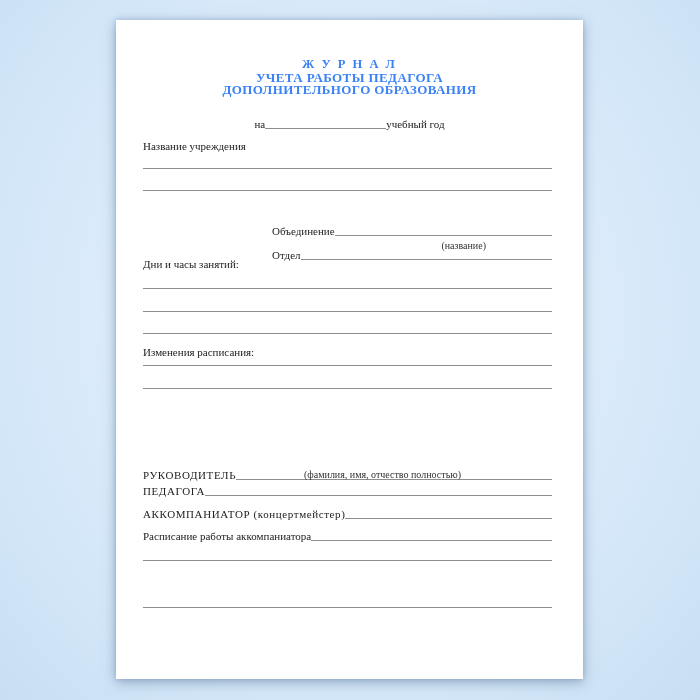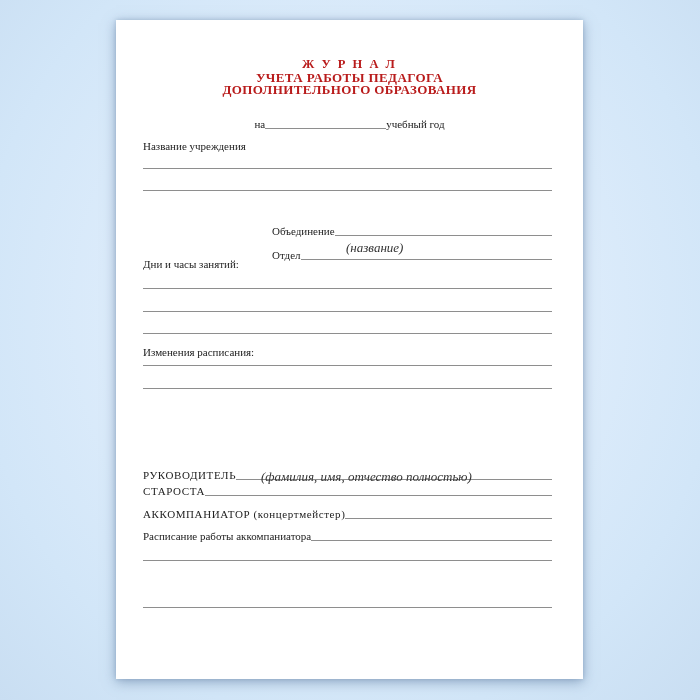--- a/index.html
+++ b/index.html
@@ -24,21 +24,21 @@
     background: #ffffff;
     box-shadow: 0 3px 12px rgba(88, 118, 155, 0.55), 0 0 4px rgba(88, 118, 155, 0.30);
   }
 
   .abs { position: absolute; }
 
   .title-line {
     left: 0; right: 0;
     text-align: center;
     font-weight: bold;
-    color: #b91c1c;
+    color: #3b82f6;
   }
   .title-main  { font-size: 12.5px; letter-spacing: 2px; }
   .title-sub   { font-size: 13px; letter-spacing: 0.4px; }
 
   .label {
     font-size: 11px;
     color: #222222;
     white-space: nowrap;
     line-height: 13px;
   }
@@ -63,24 +63,23 @@
   }
 
   .rule {
     position: absolute;
     height: 0;
     border-top: 1px solid #8e8e8e;
   }
 
   .hint {
     position: absolute;
-    font-style: italic;
-    font-size: 13px;
+    font-size: 10px;
     color: #333333;
-    text-align: left;
+    text-align: right;
     white-space: nowrap;
   }
 
   .year-row {
     position: absolute;
     left: 0; right: 0;
     display: flex;
     align-items: flex-end;
     justify-content: center;
     height: 14px;
@@ -126,21 +125,21 @@
     <div class="rule" style="top:345px; left:27px; right:31px;"></div>
     <div class="rule" style="top:368px; left:27px; right:31px;"></div>
 
     <div class="row" style="top:448px; left:27px; right:31px;">
       <span class="label label-caps">РУКОВОДИТЕЛЬ</span>
       <span class="fill-line"></span>
     </div>
     <div class="hint" style="top:449px; left:145px; width:200px;">(фамилия, имя, отчество полностью)</div>
 
     <div class="row" style="top:464px; left:27px; right:31px;">
-      <span class="label label-caps">СТАРОСТА</span>
+      <span class="label label-caps">ПЕДАГОГА</span>
       <span class="fill-line"></span>
     </div>
 
     <div class="row" style="top:487px; left:27px; right:31px;">
       <span class="label label-caps">АККОМПАНИАТОР (концертмейстер)</span>
       <span class="fill-line"></span>
     </div>
 
     <div class="row" style="top:509px; left:27px; right:31px;">
       <span class="label">Расписание работы аккомпаниатора</span>

